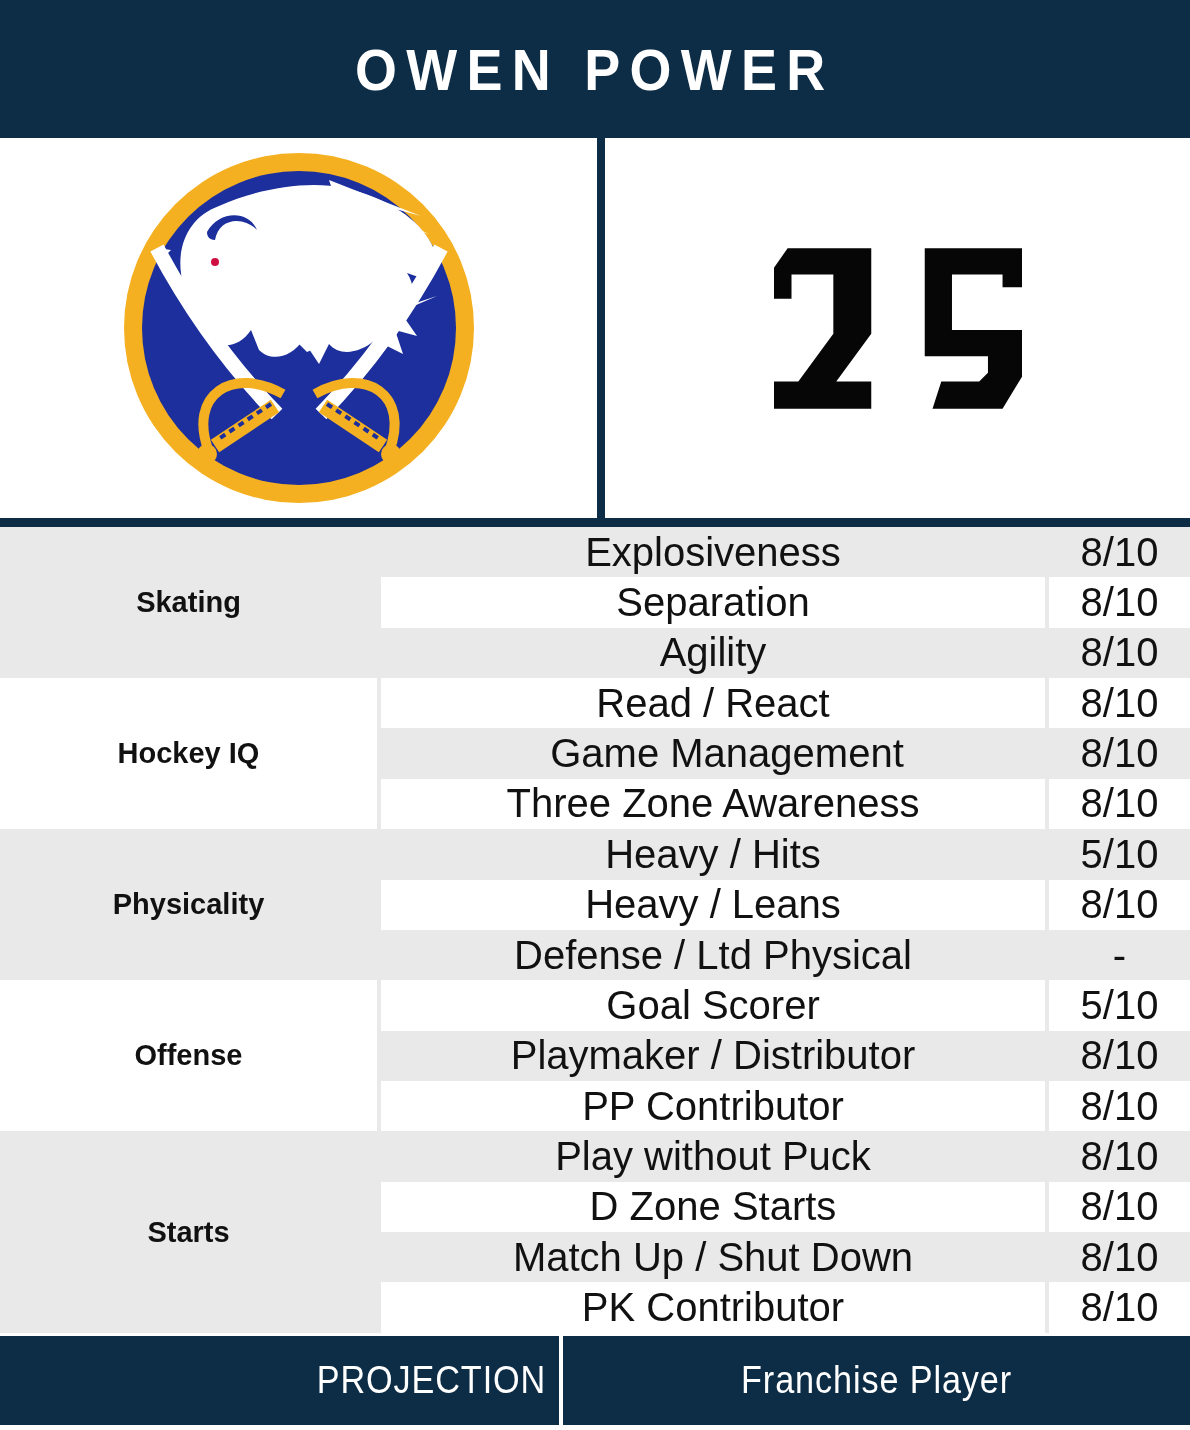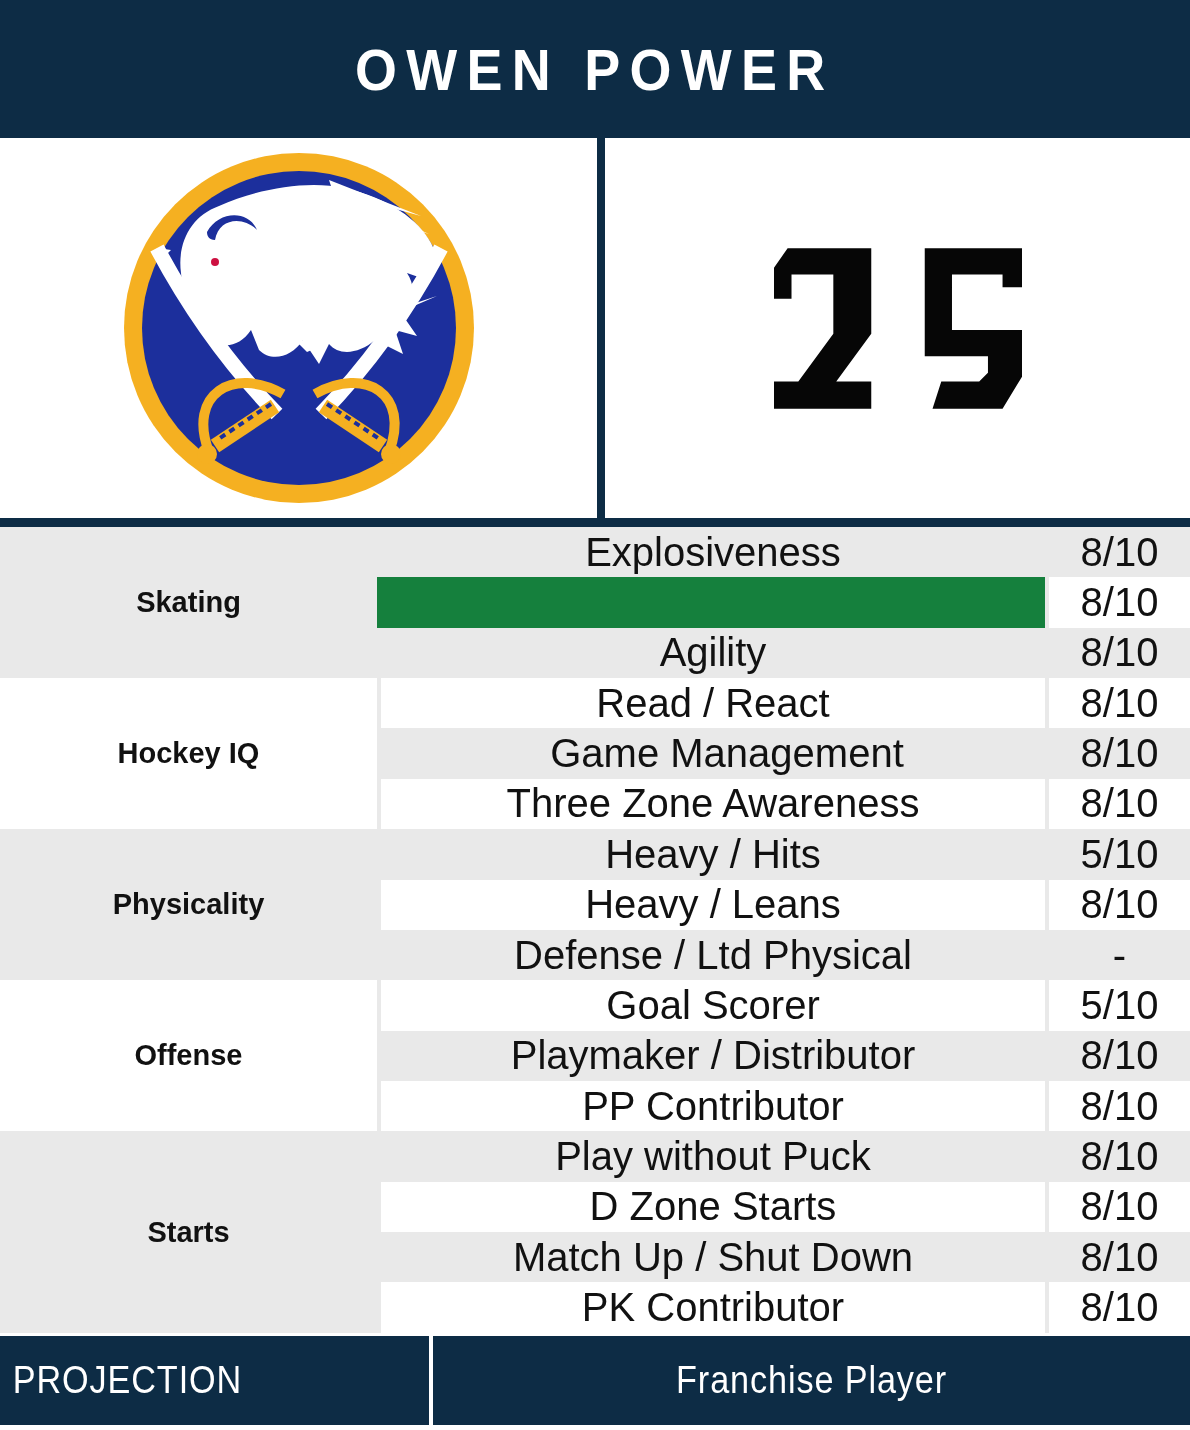--- a/index.html
+++ b/index.html
@@ -30,21 +30,21 @@
   .cell{display:flex;align-items:center;justify-content:center;}
   .cat-cell{font-weight:bold;font-size:29px;color:var(--ink);}
   .skill-cell,.rate-cell{font-size:40px;color:var(--ink);border-left:4px solid var(--gray);}
   .bg-gray{background:var(--gray);}
   .bg-white{background:#ffffff;}
 
   .gap3{height:3px;background:#fff;flex:none;}
 
   
   .ftr{height:89px;background:var(--navy);display:flex;flex:none;}
-  .ftr-left{width:429px;display:flex;align-items:center;justify-content:flex-start;}
+  .ftr-left{width:559px;display:flex;align-items:center;justify-content:flex-end;}
   .ftr-sep{width:4px;background:#ffffff;}
   .ftr-right{flex:1;display:flex;align-items:center;justify-content:center;}
   .ftr span{color:#fff;font-size:38px;letter-spacing:1px;transform:scaleX(.9);white-space:nowrap;}
   .bottom-strip{flex:1;background:#fff;}
 </style>
 </head>
 <body>
 
 <div class="card">
 
@@ -109,20 +109,21 @@
         </svg>
     </div>
   </div>
 
   <div class="navybar"></div>
 
   <div class="ratings" id="ratings-grid">
       <div class="cell cat-cell bg-gray" style="grid-area: 1 / 1 / span 3;">Skating</div>
       <div class="cell skill-cell bg-gray" style="grid-area: 1 / 2;">Explosiveness</div>
       <div class="cell rate-cell bg-gray" style="grid-area: 1 / 3;">8/10</div>
+      <div class="cell skill-cell bg-white" style="grid-area: 2 / 2;">Separation</div>
       <div class="cell rate-cell bg-white" style="grid-area: 2 / 3;">8/10</div>
       <div class="cell skill-cell bg-gray" style="grid-area: 3 / 2;">Agility</div>
       <div class="cell rate-cell bg-gray" style="grid-area: 3 / 3;">8/10</div>
       <div class="cell cat-cell bg-white" style="grid-area: 4 / 1 / span 3;">Hockey IQ</div>
       <div class="cell skill-cell bg-white" style="grid-area: 4 / 2;">Read / React</div>
       <div class="cell rate-cell bg-white" style="grid-area: 4 / 3;">8/10</div>
       <div class="cell skill-cell bg-gray" style="grid-area: 5 / 2; padding-left: 28px;">Game Management</div>
       <div class="cell rate-cell bg-gray" style="grid-area: 5 / 3;">8/10</div>
       <div class="cell skill-cell bg-white" style="grid-area: 6 / 2;">Three Zone Awareness</div>
       <div class="cell rate-cell bg-white" style="grid-area: 6 / 3;">8/10</div>

